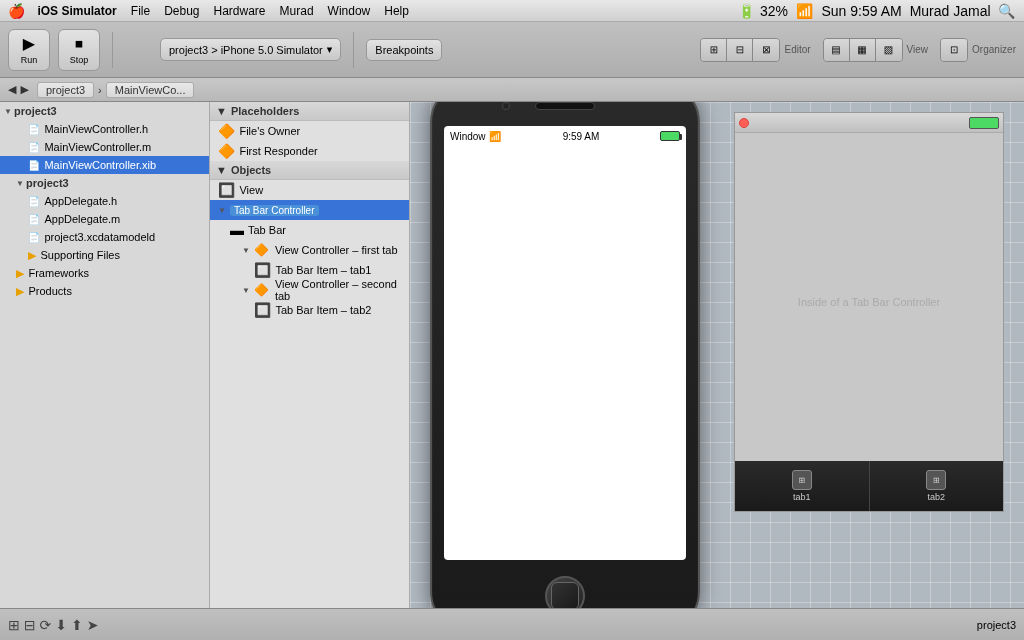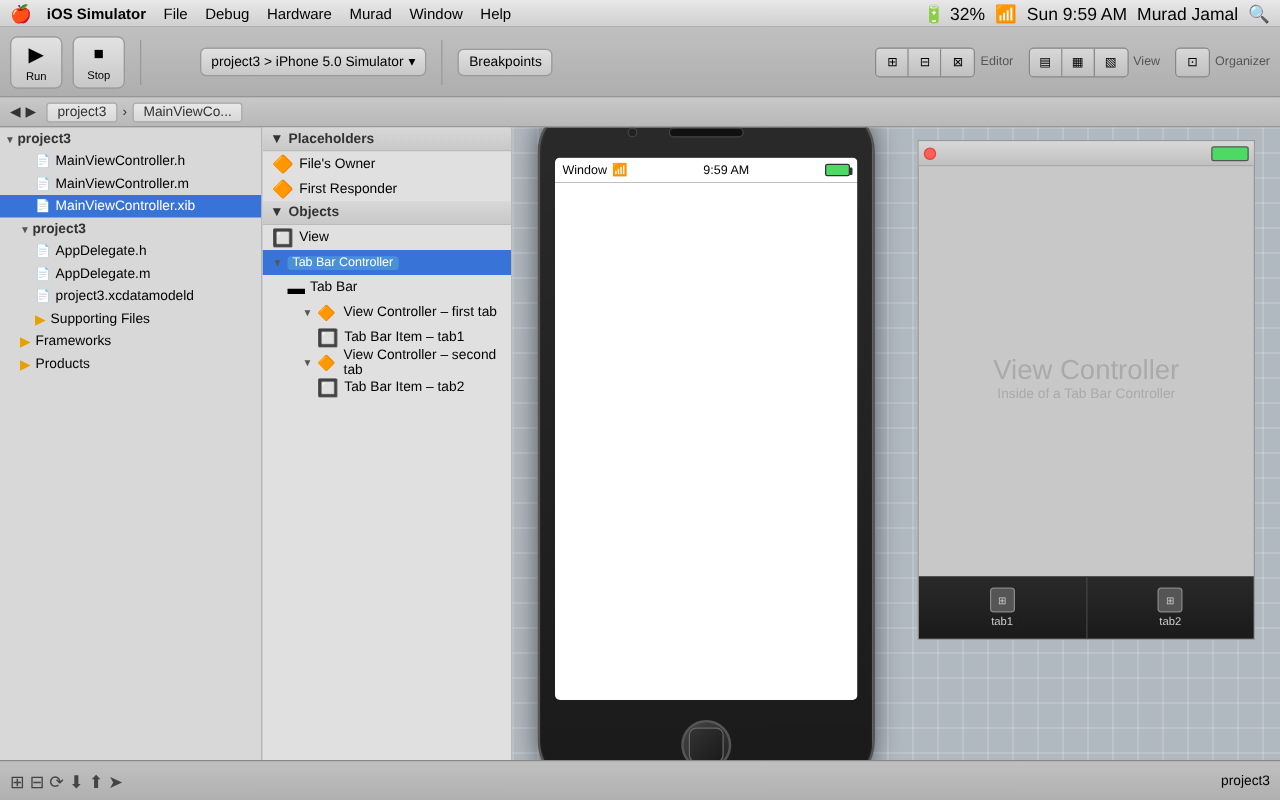--- a/index.html
+++ b/index.html
@@ -362,21 +362,20 @@
         <div class="iphone-home-inner"></div>
       </div>
     </div>
 
     <div id="vc-panel">
       <div class="vc-header">
         <div class="vc-close-btn"></div>
         <div class="vc-battery"></div>
       </div>
       <div class="vc-content">
-        <div class="vc-label">View Controller</div>
         <div class="vc-sublabel">Inside of a Tab Bar Controller</div>
       </div>
       <div class="vc-tabbar">
         <div class="vc-tab">
           <div class="vc-tab-icon">
             <span style="font-size:8px; color:#ccc;">⊞</span>
           </div>
           <span class="vc-tab-label">tab1</span>
         </div>
         <div class="vc-tab">

